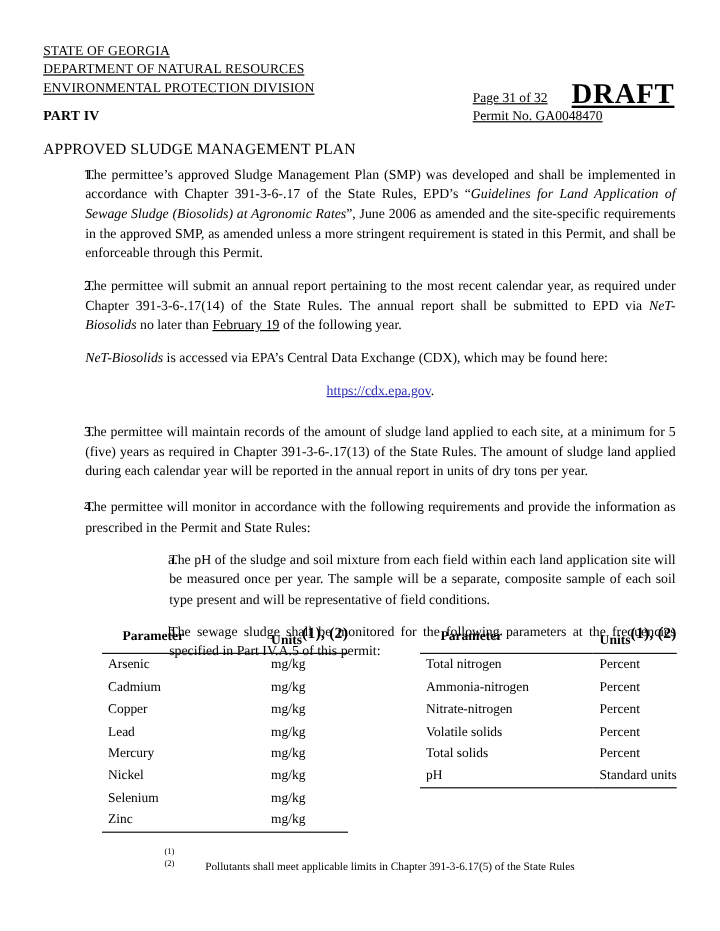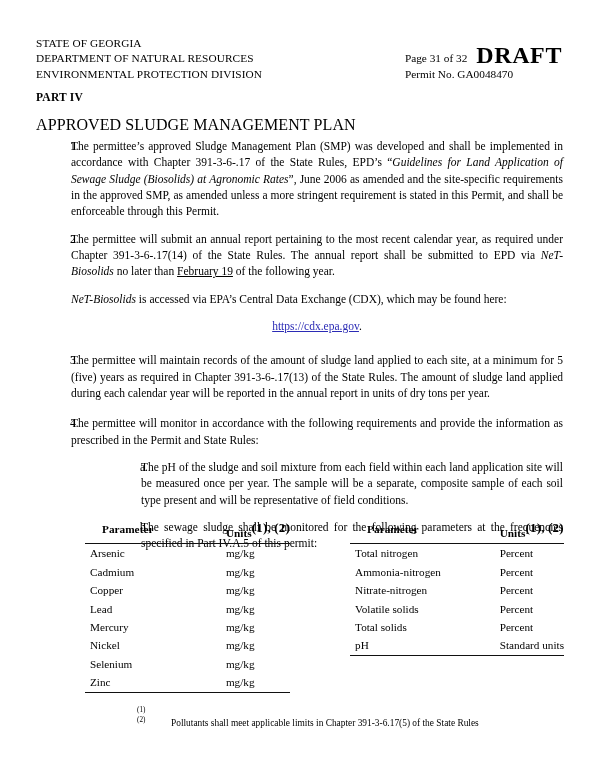--- a/index.html
+++ b/index.html
@@ -24,38 +24,40 @@
   }
 
   
   .header {
     position: absolute;
     left: 36px;
     top: 36px;
     width: 528px;
     display: flex;
     justify-content: space-between;
-    align-items: flex-end;
+    align-items: flex-start;
+    text-decoration: underline;
   }
   .header-left {
     font-size: 11.3px;
     line-height: 1.37;
     letter-spacing: 0.1px;
   }
   .header-left div { white-space: nowrap; }
   .header-right {
     font-size: 11.3px;
     line-height: 1.37;
     text-align: left;
     padding-right: 2px;
   }
   .header-right-row1 {
     display: flex;
     align-items: baseline;
-    gap: 9px;
+    gap: 20px;
+    margin-top: 30px;
   }
   .draft {
     font-size: 24px;
     font-weight: bold;
     letter-spacing: 0.6px;
     line-height: 1;
     position: relative;
     top: 1px;
   }
   .permit-no { white-space: nowrap; }
@@ -67,21 +69,21 @@
     left: 36px;
     top: 91px;
     font-size: 11.5px;
     font-weight: bold;
     letter-spacing: 0.2px;
   }
   .plan-title {
     position: absolute;
     left: 36px;
     top: 116px;
-    font-size: 16px;
+    font-size: 13px;
     letter-spacing: 0.1px;
   }
 
   
   .list {
     position: absolute;
     left: 36px;
     top: 138px;
     width: 528px;
   }

